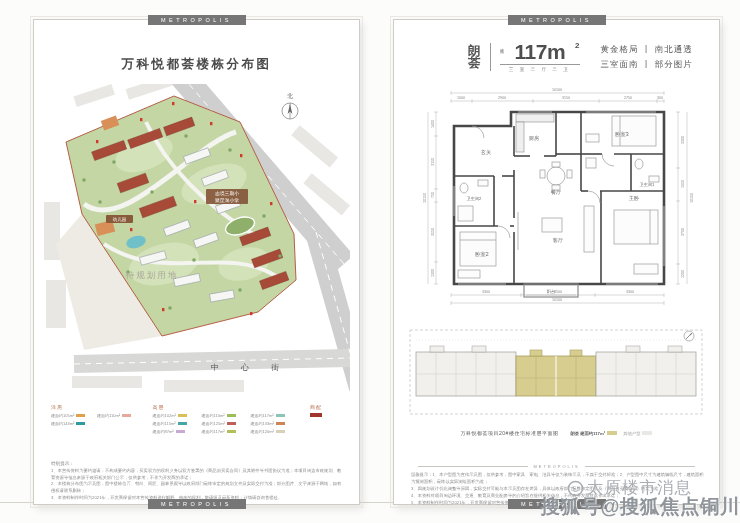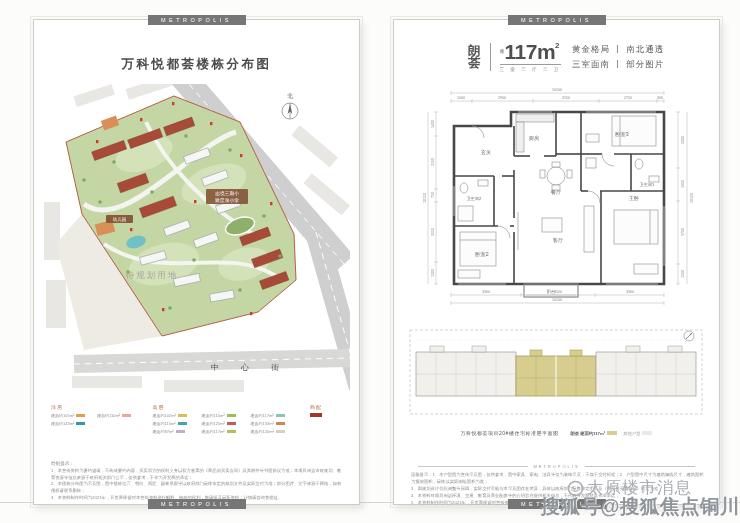--- a/index.html
+++ b/index.html
@@ -40,27 +40,27 @@
   .lg-g2{width:152px;}
   .lg-g3{width:36px;}
   .notes{position:absolute;left:17px;right:15px;color:#8a8a8a;font-size:4.3px;line-height:1.55;}
   .lp-notes{top:440px;}
   .notes-title{font-size:4.6px;color:#777;margin-bottom:1px;}
   
   .rp-header{position:absolute;top:22px;left:74px;display:flex;align-items:center;gap:9px;}
   .rp-name{font-size:12.5px;line-height:12.5px;color:#555;font-weight:bold;text-align:center;}
   .rp-vline{width:1px;height:28px;background:#9a9a9a;}
   .rp-area{display:flex;flex-direction:column;}
-  .rp-area-top{display:flex;align-items:flex-start;gap:0;}
+  .rp-area-top{display:flex;align-items:flex-start;gap:10px;}
   .rp-area-prefix{writing-mode:vertical-rl;font-size:4px;color:#888;letter-spacing:1px;margin-top:3px;}
   .rp-area-value{font-size:21px;font-weight:bold;color:#4f4f4f;line-height:20px;letter-spacing:-.5px;}
   .rp-area-sup{font-size:8px;color:#4f4f4f;font-weight:bold;margin-top:-1px;}
   .rp-layout{border-top:1px solid #9a9a9a;margin-top:2px;padding-top:2px;
     font-size:4.6px;letter-spacing:2.5px;color:#777;text-align:center;}
-  .rp-taglines{margin-left:2px;font-size:8.5px;color:#555;line-height:15px;letter-spacing:1px;}
+  .rp-taglines{margin-left:12px;font-size:8.5px;color:#555;line-height:15px;letter-spacing:1px;}
   .plan-svg{position:absolute;left:12px;top:66px;}
   .key-svg{position:absolute;left:12px;top:300px;}
   .kp-caption-row{position:absolute;left:0;right:0;top:410px;display:flex;align-items:center;
     justify-content:center;gap:12px;}
   .kp-caption{font-size:5px;color:#555;letter-spacing:.5px;}
   .kp-legend{display:flex;align-items:center;gap:6px;}
   .kp-leg-item{display:flex;align-items:center;gap:2px;font-size:4.3px;color:#555;}
   .kp-leg-item.dim{color:#999;}
   .kp-swatch{display:inline-block;width:10px;height:4.5px;}
   .rp-divider{position:absolute;left:24px;right:24px;top:444px;display:flex;align-items:center;gap:5px;}

